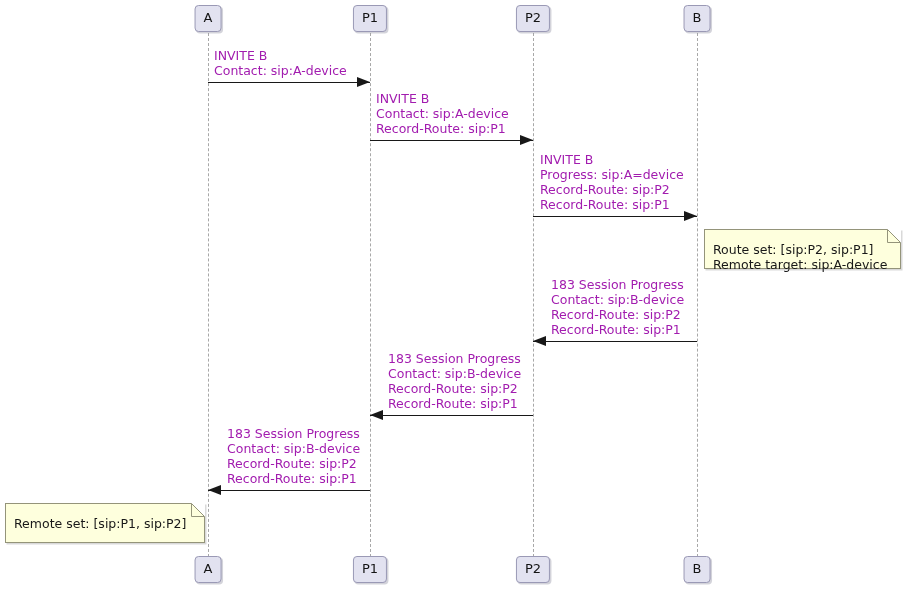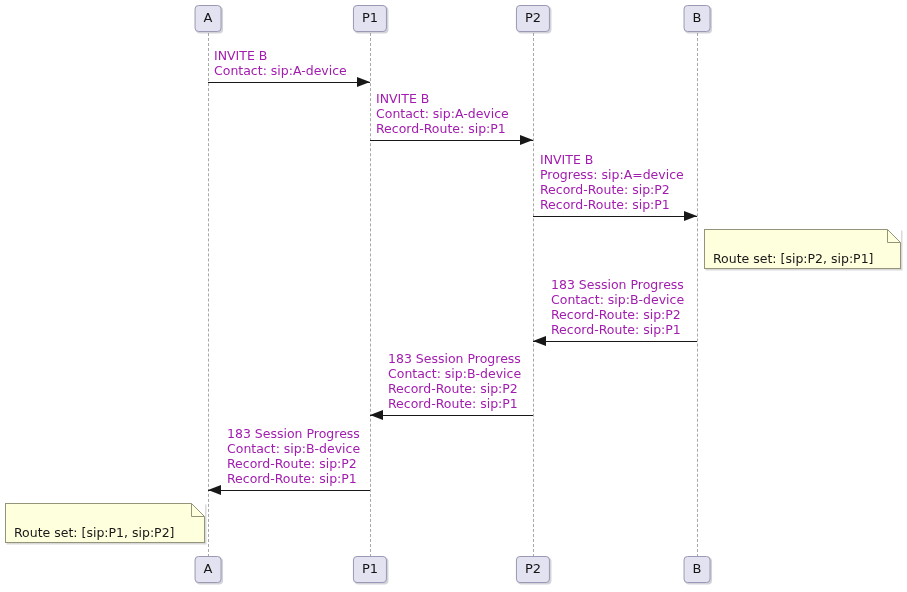--- a/index.html
+++ b/index.html
@@ -49,21 +49,21 @@
     border-top: 5px solid transparent;
     border-bottom: 5px solid transparent;
   }
   .arrow-head.right { border-left: 13px solid #181818; }
   .arrow-head.left  { border-right: 13px solid #181818; }
   .note {
     position: absolute;
     box-sizing: border-box;
     background: #feffdd;
     border: 1px solid #94947a;
-    padding: 21px 8px 4px 8px;
+    padding: 12px 8px 4px 8px;
     font-size: 12.5px;
     line-height: 15px;
     white-space: nowrap;
     color: #181818;
     box-shadow: 1.5px 1.5px 0 rgba(130,130,130,0.3);
   }
   .note .fold {
     position: absolute;
     top: -1px;
     right: -1px;
@@ -112,20 +112,21 @@
   </div>
   <div class="arrow-line" style="left:533px; top:216px; width:164px;"></div>
   <div class="arrow-head right" style="left:684px; top:211px;"></div>
 
   <div class="note" style="left:704px; top:229px; width:197px; height:40px;">
     <svg class="fold" width="14" height="14" viewBox="0 0 14 14">
       <polygon points="0,0 14,0 14,14" fill="#ffffff"></polygon>
       <polygon points="0.5,0.5 0.5,13.5 13.5,13.5" fill="#feffdd" stroke="#94947a" stroke-width="1"></polygon>
     </svg>
     <div>Route set: [sip:P2, sip:P1]</div>
+    <div>Remote target: sip:A-device</div>
   </div>
 
   <div class="msg-text" style="left:551px; top:277px;">
     <div>183 Session Progress</div>
     <div>Contact: sip:B-device</div>
     <div>Record-Route: sip:P2</div>
     <div>Record-Route: sip:P1</div>
   </div>
   <div class="arrow-line" style="left:533px; top:341px; width:164px;"></div>
   <div class="arrow-head left" style="left:533px; top:336px;"></div>
@@ -146,16 +147,16 @@
     <div>Record-Route: sip:P1</div>
   </div>
   <div class="arrow-line" style="left:208px; top:490px; width:162px;"></div>
   <div class="arrow-head left" style="left:208px; top:485px;"></div>
 
   <div class="note" style="left:5px; top:503px; width:200px; height:40px;">
     <svg class="fold" width="14" height="14" viewBox="0 0 14 14">
       <polygon points="0,0 14,0 14,14" fill="#ffffff"></polygon>
       <polygon points="0.5,0.5 0.5,13.5 13.5,13.5" fill="#feffdd" stroke="#94947a" stroke-width="1"></polygon>
     </svg>
-    <div>Route set: [sip:P1, sip:P2]</div>
+    <div>Remote set: [sip:P1, sip:P2]</div>
   </div>
 
 </div>
 
 </body></html>

